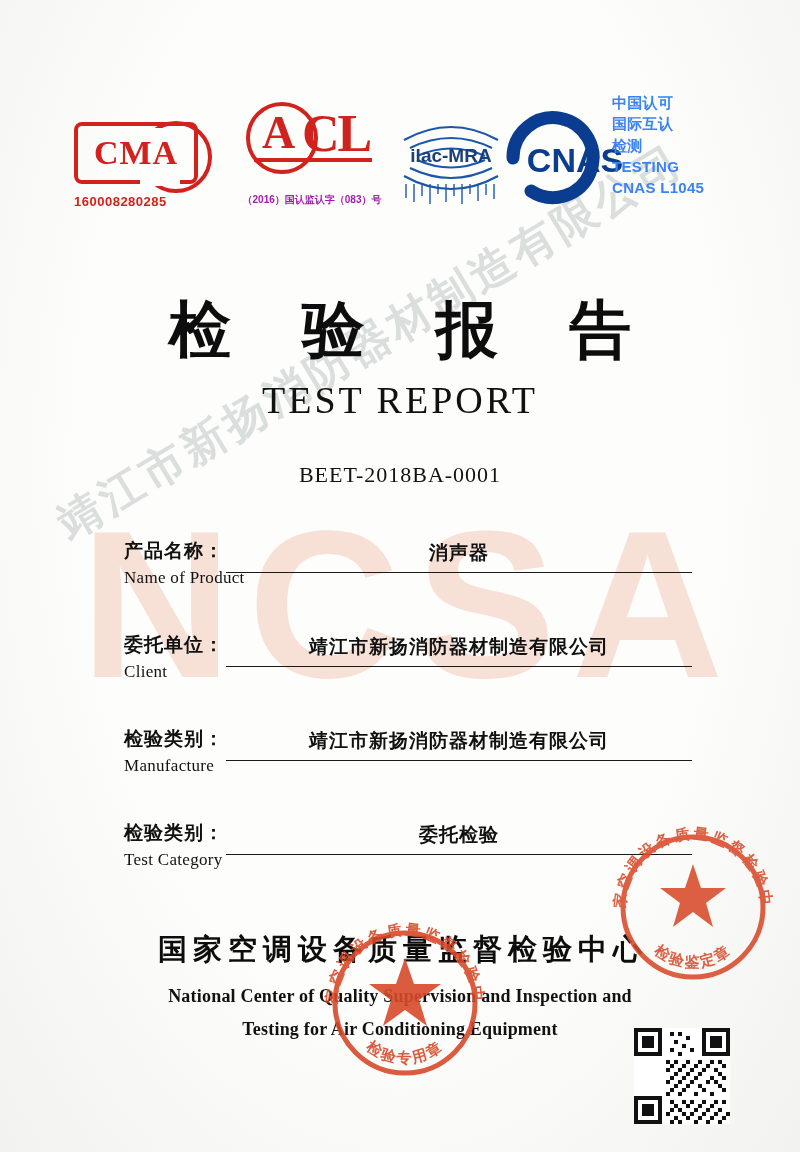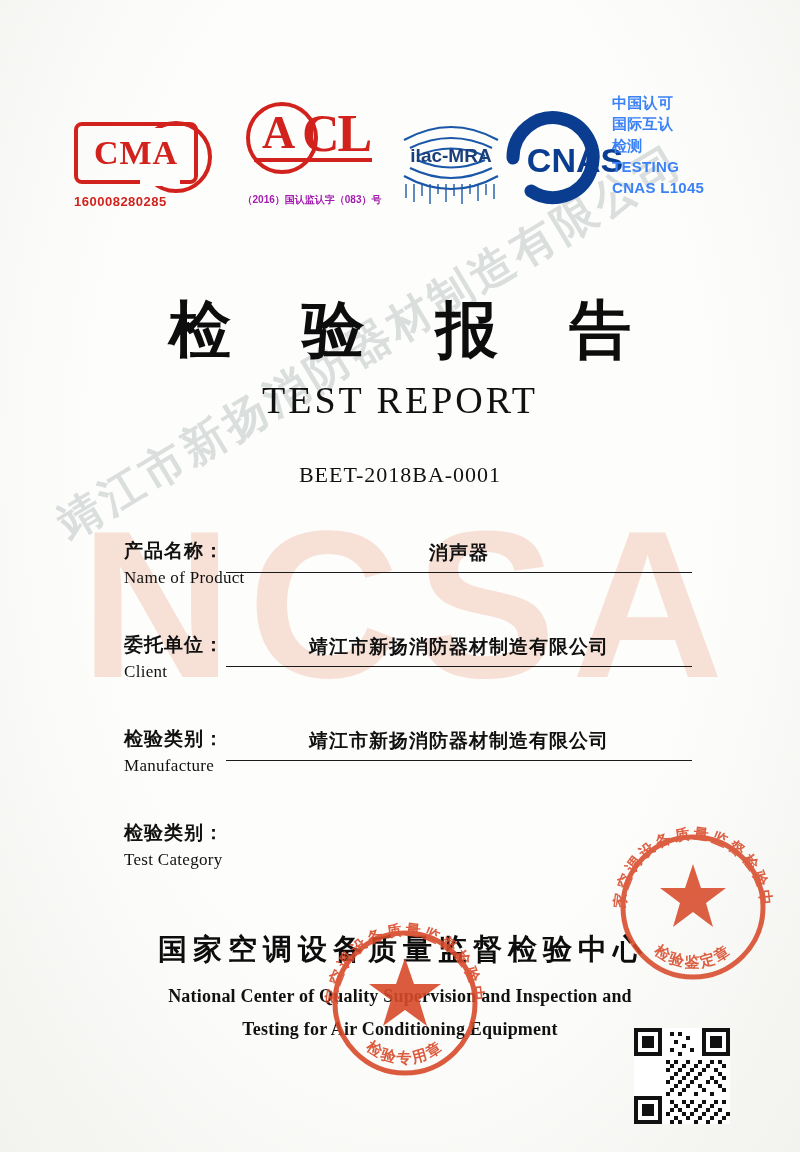--- a/index.html
+++ b/index.html
@@ -455,20 +455,21 @@
 
     <div class="field-row">
       <div class="field-label-cn">检验类别：</div>
       <div class="field-label-en">Manufacture</div>
       <div class="field-value">靖江市新扬消防器材制造有限公司</div>
     </div>
 
     <div class="field-row">
       <div class="field-label-cn">检验类别：</div>
       <div class="field-label-en">Test Category</div>
+      <div class="field-value">委托检验</div>
     </div>
   </div>
 
   <div class="footer">
     <div class="footer-cn">国家空调设备质量监督检验中心</div>
     <div class="footer-en1">National Center of Quality Supervision and Inspection and</div>
     <div class="footer-en2">Testing for Air Conditioning Equipment</div>
   </div>
 
   <div class="stamp stamp-right">

